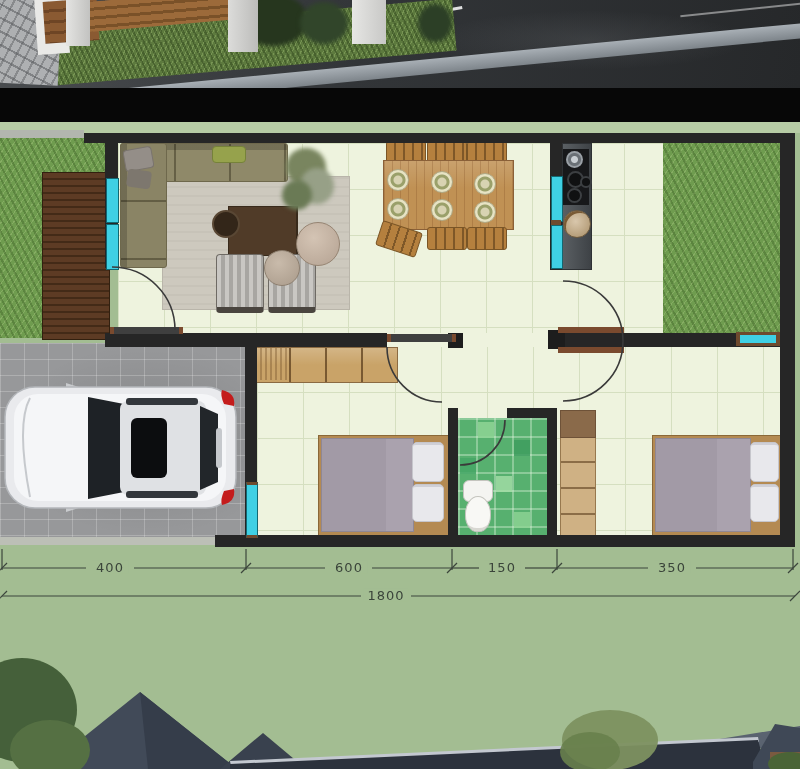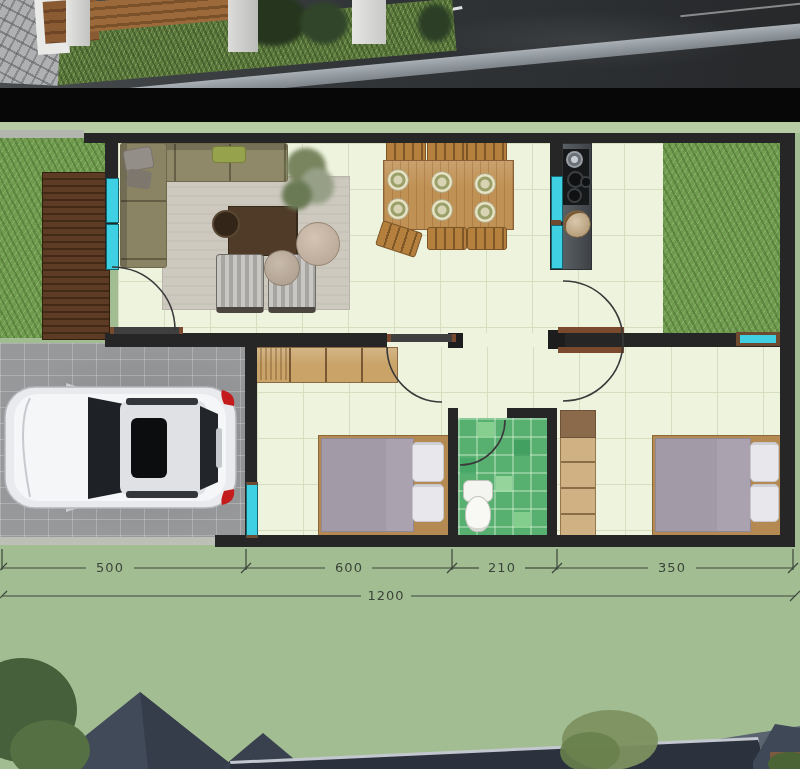--- a/index.html
+++ b/index.html
@@ -201,25 +201,25 @@
       <polygon points="753,762 775,724 800,728 800,769 753,769" fill="#3f4856"></polygon>
       <rect x="770" y="752" width="30" height="17" fill="#7a5a40"></rect>
       <ellipse cx="790" cy="764" rx="22" ry="12" fill="#4a6436"></ellipse>
       <ellipse cx="610" cy="740" rx="48" ry="30" fill="#7d9160" opacity="0.95"></ellipse>
       <ellipse cx="590" cy="752" rx="30" ry="20" fill="#68804d" opacity="0.9"></ellipse>
       <ellipse cx="22" cy="710" rx="55" ry="52" fill="#45603a"></ellipse>
       <ellipse cx="50" cy="750" rx="40" ry="30" fill="#557043"></ellipse>
     </g>
   </svg>
 
-  <div class="dim-label" style="left:110px;top:568px;">500</div>
+  <div class="dim-label" style="left:110px;top:568px;">400</div>
   <div class="dim-label" style="left:349px;top:568px;">600</div>
-  <div class="dim-label" style="left:502px;top:568px;">210</div>
+  <div class="dim-label" style="left:502px;top:568px;">150</div>
   <div class="dim-label" style="left:672px;top:568px;">350</div>
-  <div class="dim-label" style="left:386px;top:596px;">1200</div>
+  <div class="dim-label" style="left:386px;top:596px;">1800</div>
 
   <div class="a" style="left:0;top:608px;width:800px;height:161px;background:linear-gradient(180deg,#f3f6f9 0%,#e2e8f2 40%,#ccd7e8 100%);z-index:-1;"></div>
   <div class="a" style="left:50px;top:648px;width:240px;height:34px;border-radius:50%;background:rgba(255,255,255,.8);filter:blur(7px);z-index:-1;"></div>
   <div class="a" style="left:300px;top:634px;width:280px;height:44px;border-radius:50%;background:rgba(255,255,255,.75);filter:blur(8px);z-index:-1;"></div>
   <div class="a" style="left:80px;top:696px;width:300px;height:30px;border-radius:50%;background:rgba(220,228,240,.9);filter:blur(7px);z-index:-1;"></div>
   <div class="a" style="left:560px;top:660px;width:200px;height:28px;border-radius:50%;background:rgba(255,255,255,.6);filter:blur(8px);z-index:-1;"></div>
 
 </div>
 
 </body></html>

